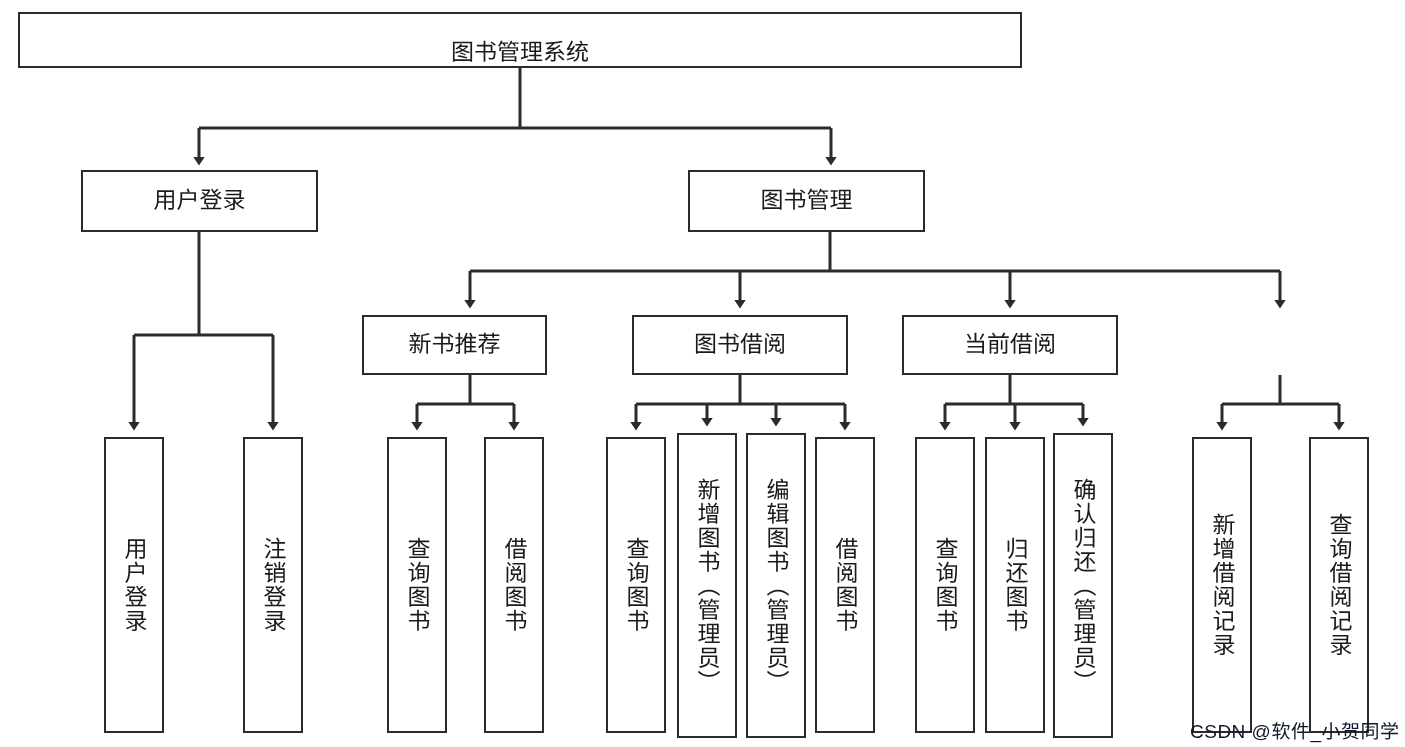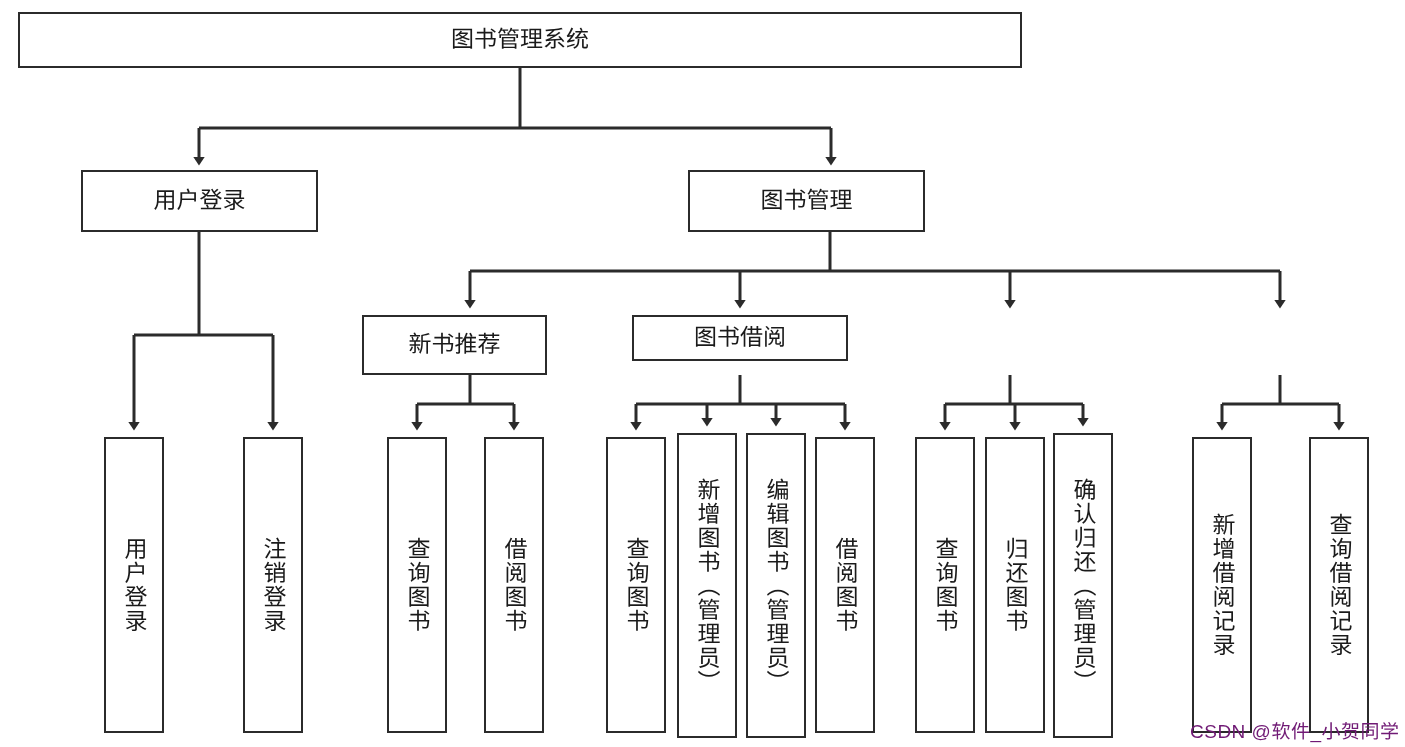--- a/index.html
+++ b/index.html
@@ -57,21 +57,21 @@
     align-items: center;
   }
   .node.v .label {
     writing-mode: vertical-rl;
     text-orientation: upright;
     letter-spacing: 1px;
     line-height: 1.05;
   }
   #watermark {
     position: absolute;
-    color: #701a75;
+    color: #0f172a;
     font-size: 19px;
     white-space: nowrap;
     z-index: 3;
     letter-spacing: 0.5px;
   }
 </style>
 </head>
 <body>
 
 <div id="diagram">
@@ -119,36 +119,39 @@
       <path d="M1015,404 L1015,423" marker-end="url(#arrow)"></path>
       <path d="M1083,404 L1083,419" marker-end="url(#arrow)"></path>
 
       <path d="M1280,375 L1280,404"></path>
       <path d="M1222,404 L1339,404"></path>
       <path d="M1222,404 L1222,423" marker-end="url(#arrow)"></path>
       <path d="M1339,404 L1339,423" marker-end="url(#arrow)"></path>
     </g>
   </svg>
 
-  <div class="node h" style="left:18px; top:12px; width:1004px; height:56px;">
+  <div class="node h" style="left:18px; top:12px; width:1004px; height:56px;align-items:flex-end;">
     <span class="label">图书管理系统</span>
   </div>
 
   <div class="node h" style="left:81px; top:170px; width:237px; height:62px;">
     <span class="label">用户登录</span>
   </div>
   <div class="node h" style="left:688px; top:170px; width:237px; height:62px;">
     <span class="label">图书管理</span>
   </div>
 
   <div class="node h" style="left:362px; top:315px; width:185px; height:60px;">
     <span class="label">新书推荐</span>
   </div>
-  <div class="node h" style="left:632px; top:315px; width:216px; height:46px;">
+  <div class="node h" style="left:632px; top:315px; width:216px; height:60px;">
     <span class="label">图书借阅</span>
+  </div>
+  <div class="node h" style="left:902px; top:315px; width:216px; height:60px;">
+    <span class="label">当前借阅</span>
   </div>
 
   <div class="node v" style="left:104px; top:437px; width:60px; height:296px;">
     <span class="label">用户登录</span>
   </div>
   <div class="node v" style="left:243px; top:437px; width:60px; height:296px;">
     <span class="label">注销登录</span>
   </div>
 
   <div class="node v" style="left:387px; top:437px; width:60px; height:296px;">

